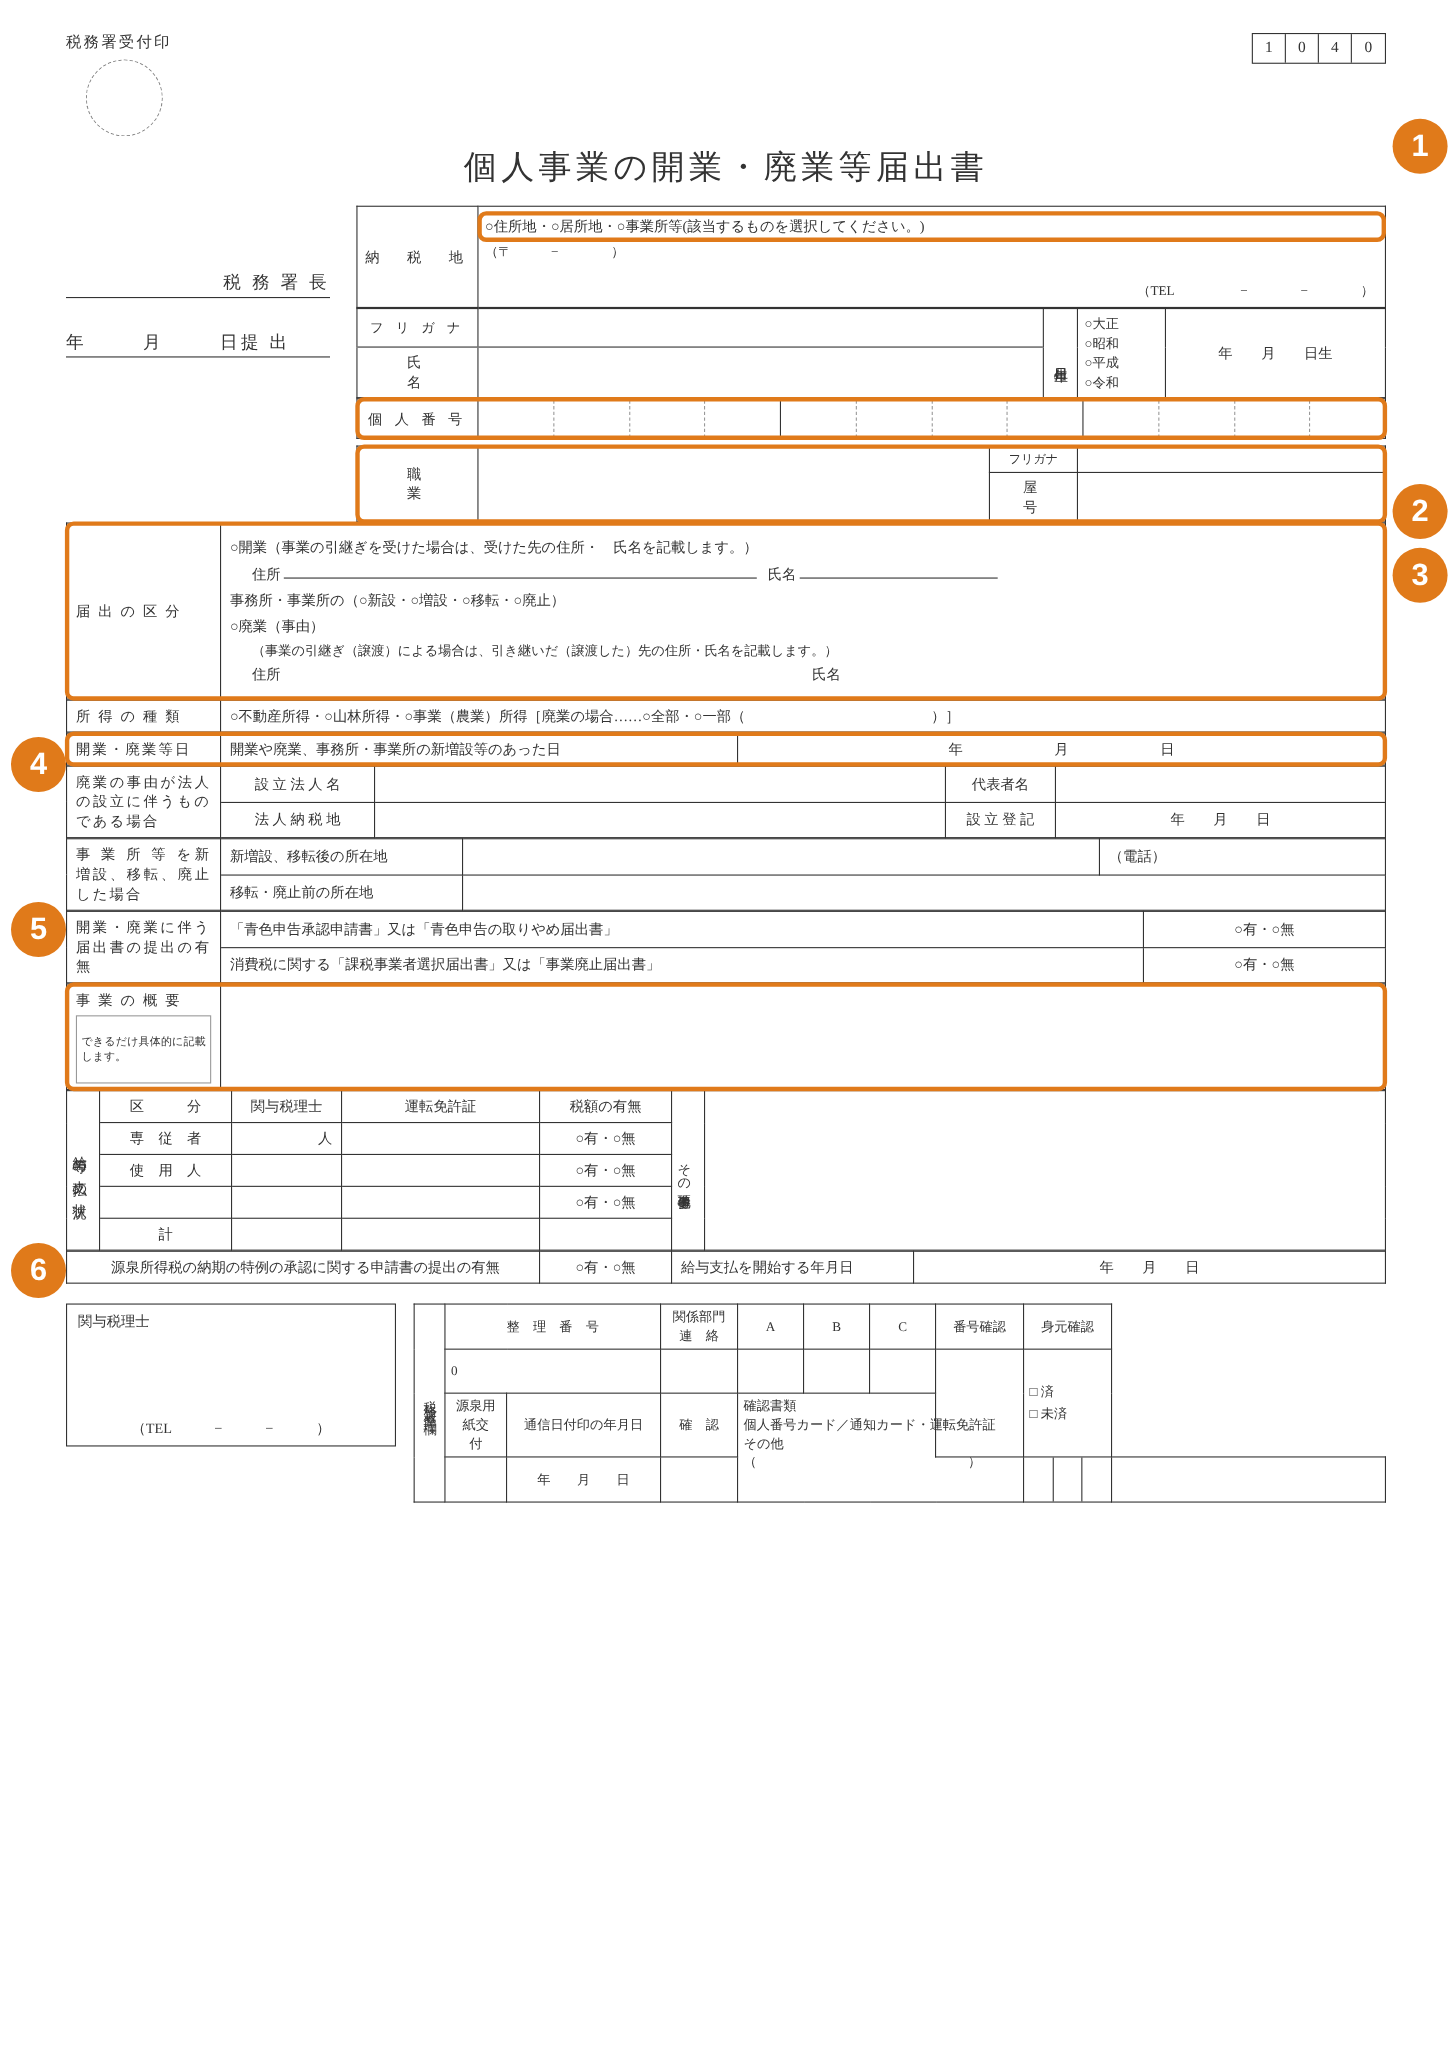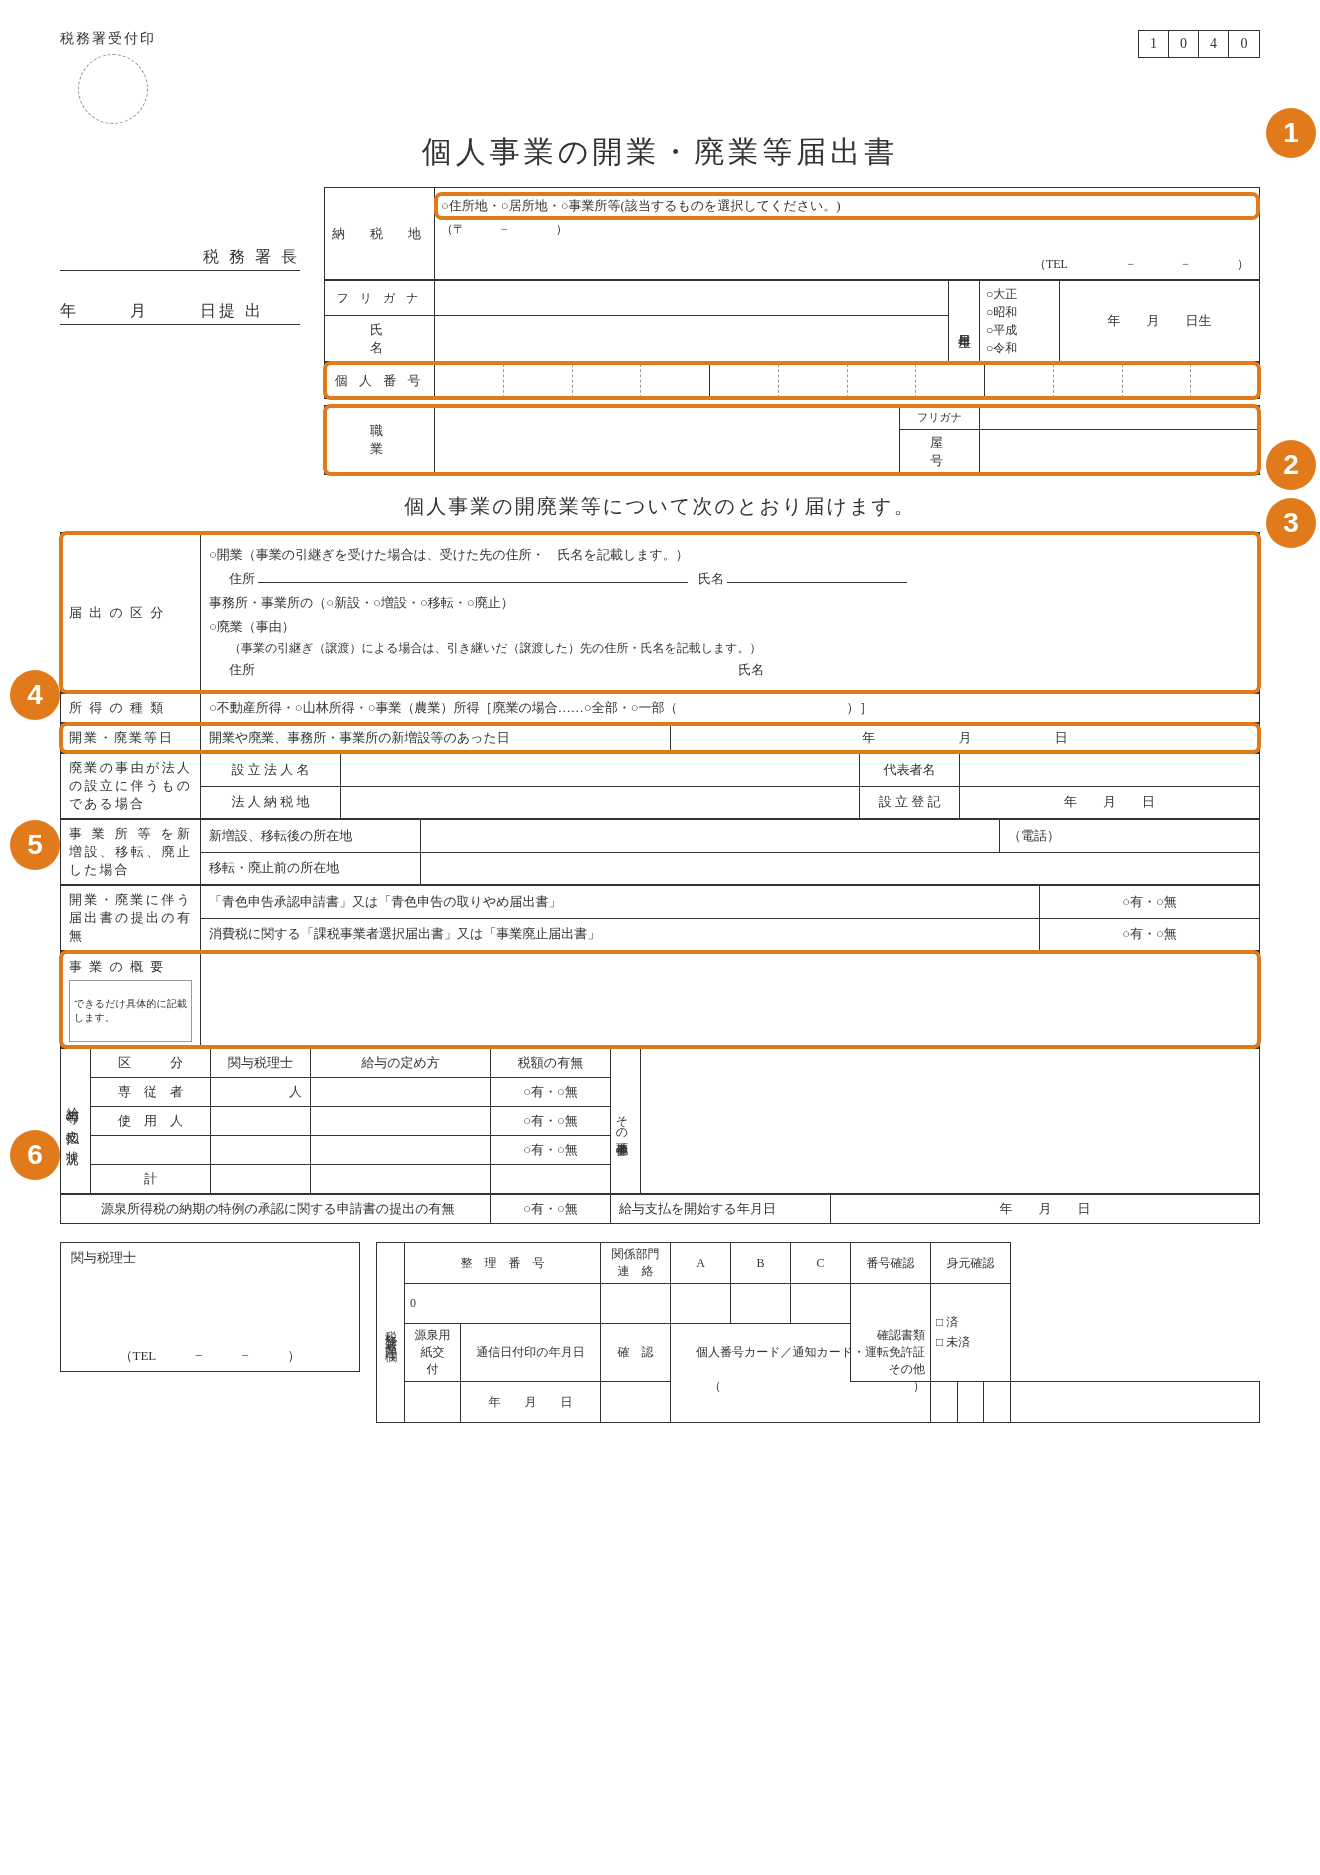--- a/index.html
+++ b/index.html
@@ -173,21 +173,20 @@
           <td class="c ct" style="height:30px; letter-spacing:6px;">屋　　号</td>
           <td class="c"></td>
         </tr>
       </tbody>
           </table>
       </div>
 
     </div>
   </div>
 
-  <div class="subheading">個人事業の開廃業等について次のとおり届けます。</div>
 
   <div class="hl outline">
     <table class="main-table">
       <tbody>
           <tr>
         <td class="rowlabel" style="width:140px; height:160px;">届 出 の 区 分</td>
         <td>
           <div>○開業（事業の引継ぎを受けた場合は、受けた先の住所・　氏名を記載します。）</div>
           <div class="indent" style="margin-top:6px;">
             <span>住所</span> <span class="uline" style="min-width:430px;"></span>
@@ -293,21 +292,21 @@
   </div>
 
   <table class="main-table">
     <tbody>
         <tr>
       <td rowspan="5" style="width:30px; padding:2px;">
             <div class="vtext" style="font-size:13px; letter-spacing:2px;">給与等の支払の状況</div>
           </td>
       <td class="ct" style="width:120px;">区　　　分</td>
       <td class="ct" style="width:100px;">関与税理士</td>
-      <td class="ct" style="width:180px;">給与の定め方</td>
+      <td class="ct" style="width:180px;">運転免許証</td>
       <td class="ct" style="width:120px;">税額の有無</td>
       <td rowspan="5" style="width:30px; padding:2px;">
             <div class="vtext" style="font-size:12px;">その他参考事項</div>
           </td>
       <td rowspan="5"></td>
     </tr>
     <tr>
       <td class="ct">専　従　者</td>
       <td class="rt">人</td>
       <td></td>
@@ -374,21 +373,21 @@
         <td rowspan="2"></td>
         <td rowspan="2" style="text-align:left; line-height:1.6;">
           <div>□ 済</div>
           <div>□ 未済</div>
         </td>
       </tr>
       <tr>
         <td class="tiny" style="width:56px;">源泉用紙交　付</td>
         <td class="tiny" style="width:140px;">通信日付印の年月日</td>
         <td>確　認</td>
-        <td colspan="4" rowspan="2" style="text-align:right; vertical-align:top; font-size:12px;">
+        <td colspan="4" rowspan="2" style="text-align:left; vertical-align:top; font-size:12px;">
           <div>確認書類</div>
           <div>個人番号カード／通知カード・運転免許証</div>
           <div>その他（　　　　　　　　　　　　　　　　）</div>
         </td>
       </tr>
       <tr>
         <td style="height:40px;"></td>
         <td>年　　月　　日</td>
         <td></td>
         <td style="padding:0;">

